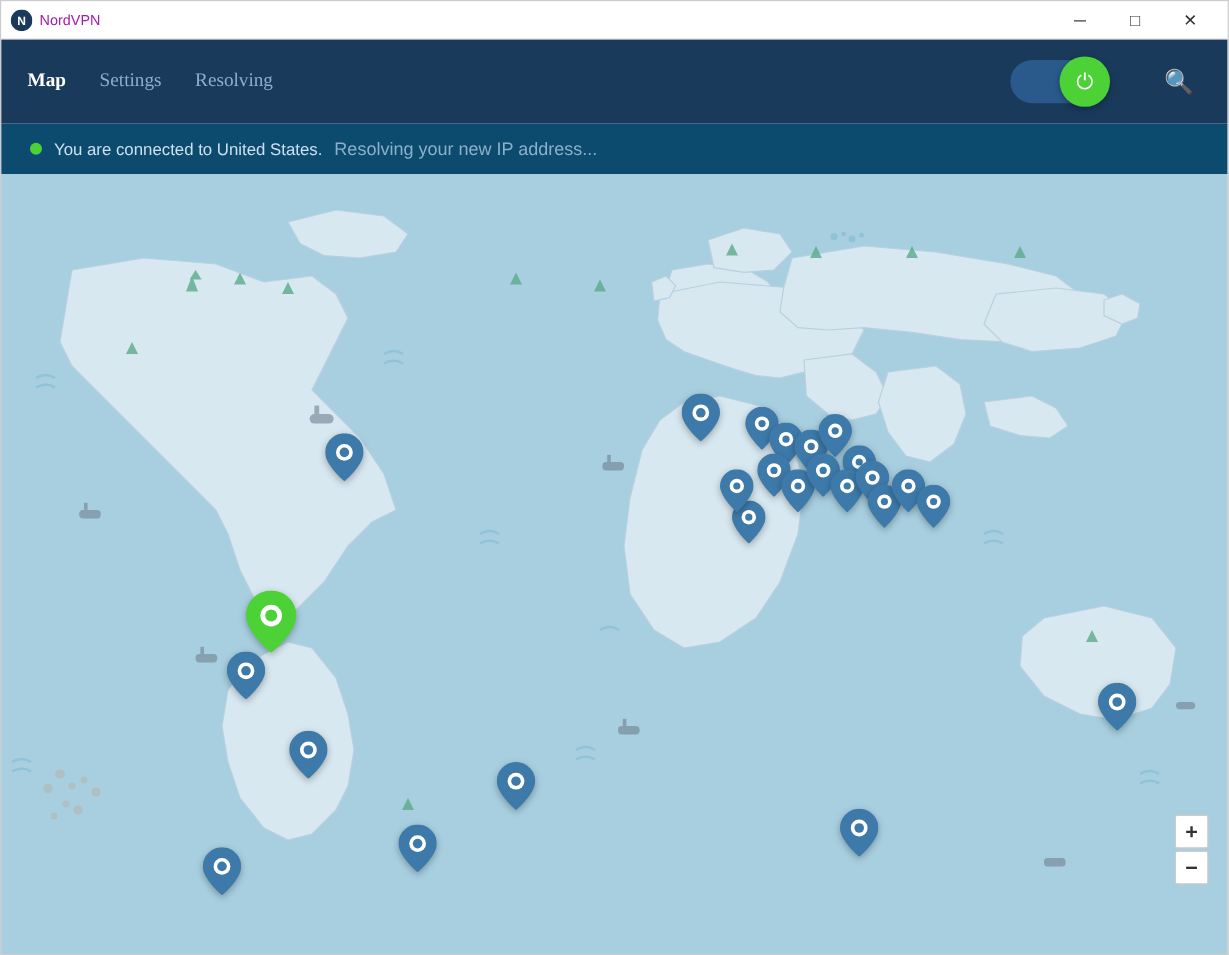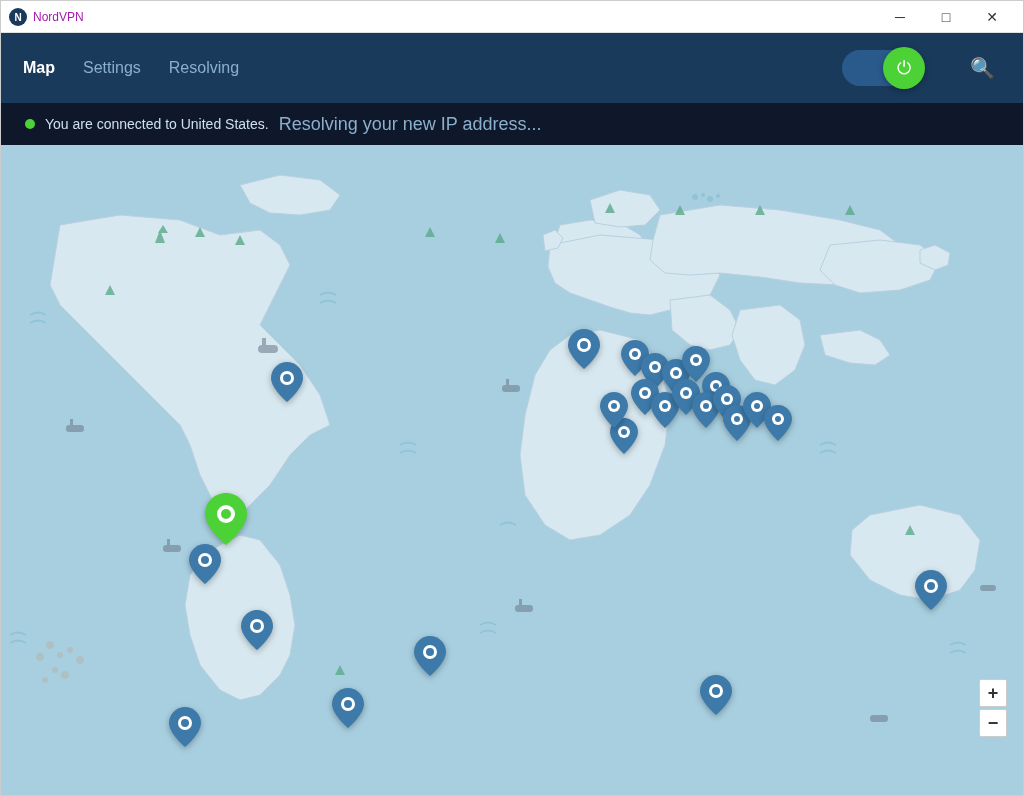--- a/index.html
+++ b/index.html
@@ -54,20 +54,21 @@
       align-items: center;
       padding: 0 20px;
       gap: 24px;
     }
     .nav-tab {
       color: #8ab0cc;
       font-size: 16px;
       cursor: pointer;
       padding: 6px 2px;
       text-decoration: none;
+      font-family: Liberation Serif, serif;
     }
     .nav-tab.active {
       color: #ffffff;
       font-weight: 700;
     }
     .nav-spacer { flex: 1; }
     .power-toggle {
       display: flex;
       align-items: center;
       gap: 0;
@@ -103,40 +104,40 @@
       color: #8ab0cc;
       font-size: 20px;
       cursor: pointer;
       padding: 8px;
       margin-left: 16px;
     }
 
     
     .statusbar {
       height: 42px;
-      background: #0f172a;
+      background: #0c4a6e;
       display: flex;
       align-items: center;
       padding: 0 24px;
       gap: 10px;
     }
     .status-dot {
       width: 10px;
       height: 10px;
       background: #4cd137;
       border-radius: 50%;
       flex-shrink: 0;
     }
     .status-text {
       color: #cce0f0;
       font-size: 14px;
     }
     .status-resolving {
       color: #8ab0cc;
-      font-size: 18px;
+      font-size: 15px;
     }
 
     
     .map-container {
       width: 100%;
       height: calc(796px - 32px - 70px - 42px);
       background: #a8cfe0;
       position: relative;
       overflow: hidden;
     }

